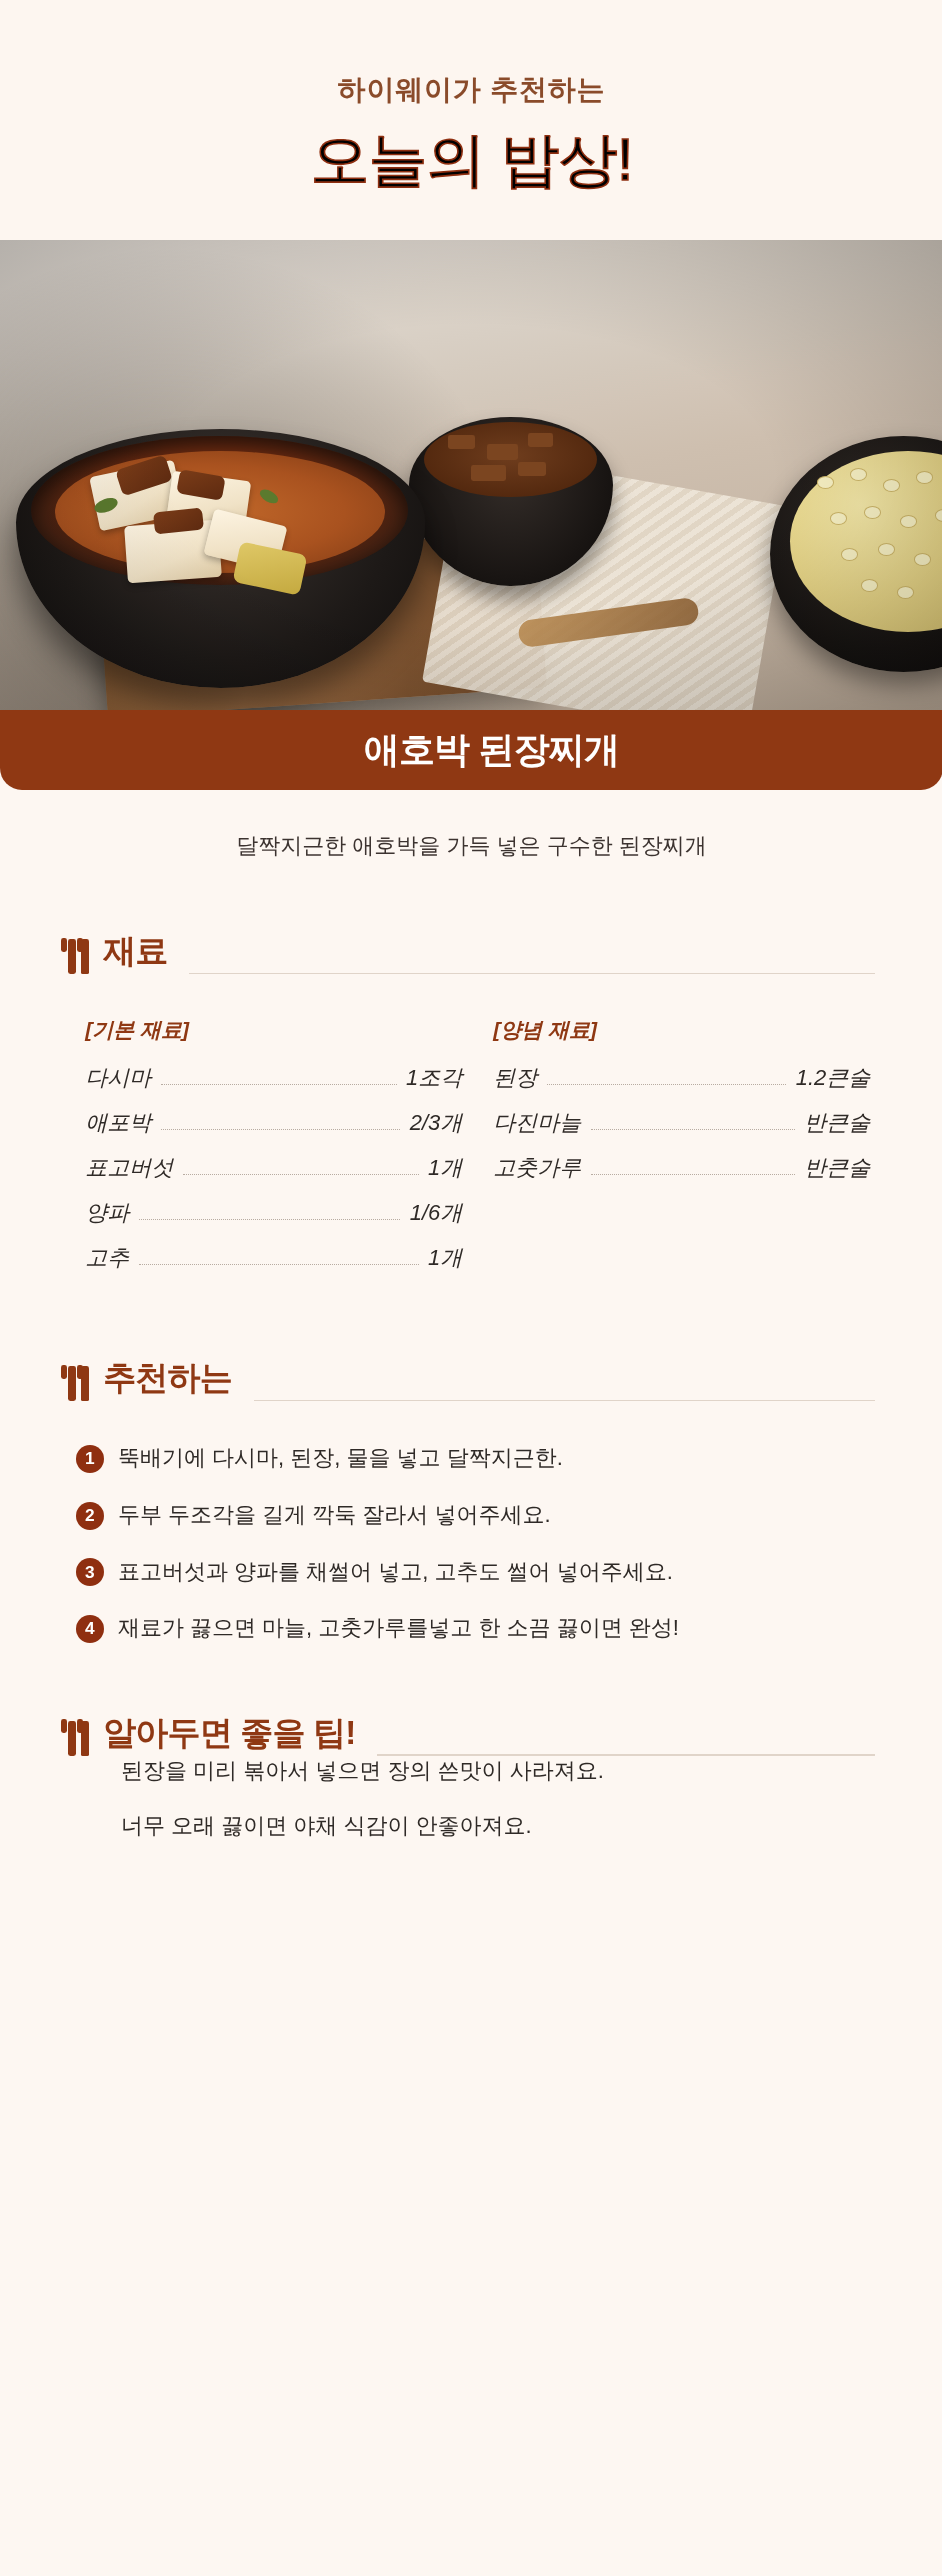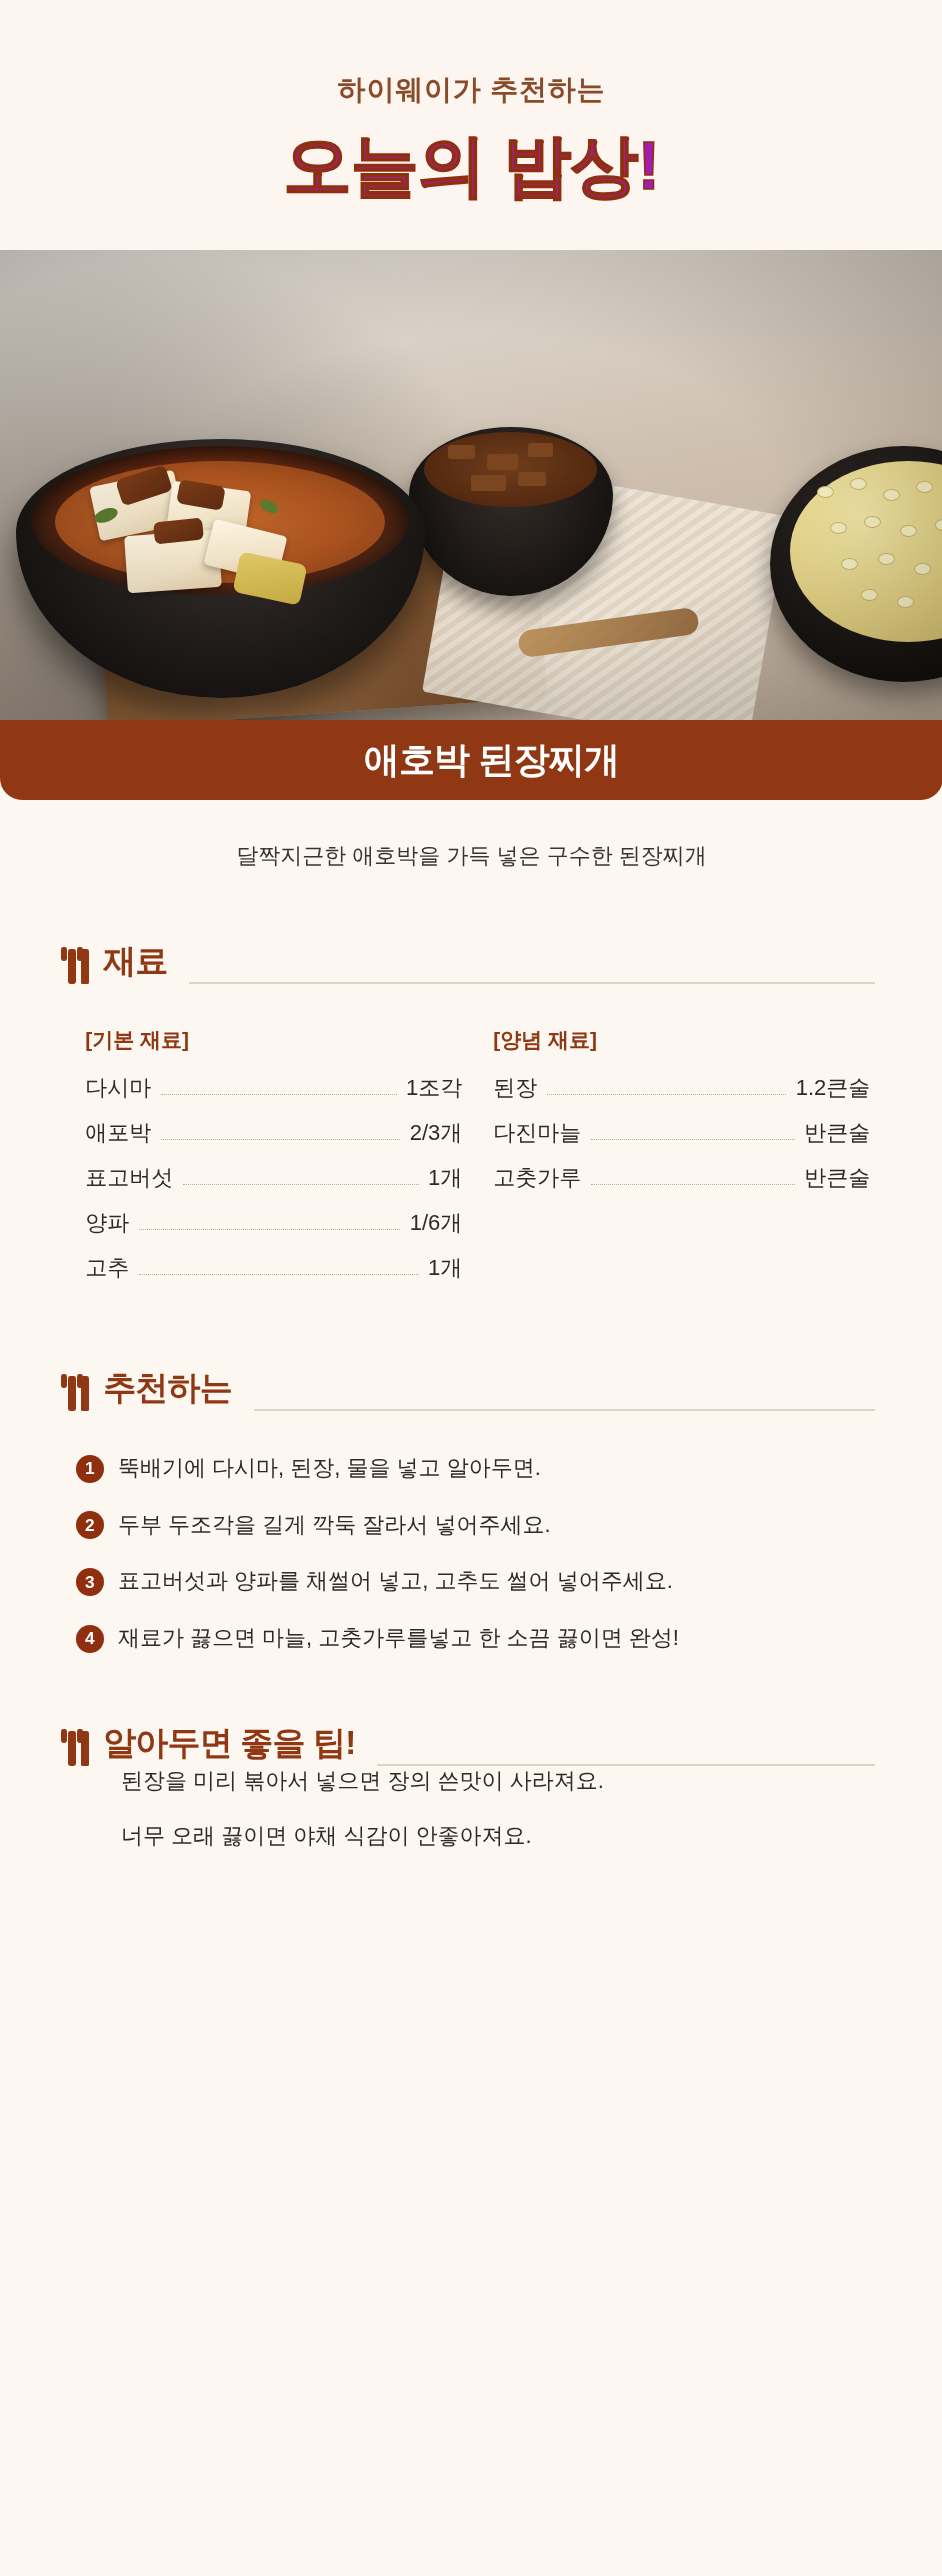--- a/index.html
+++ b/index.html
@@ -23,23 +23,23 @@
     text-align: center;
   }
   .header-sub {
     font-size: 28px;
     font-weight: bold;
     color: #8a4b2a;
     letter-spacing: 0.8px;
     margin-bottom: 20.4px;
   }
   .header-title {
-    font-size: 68px;
-    font-weight: bold;
-    color: #a21caf;
+    font-size: 59px;
+    font-weight: normal;
+    color: #000000;
     letter-spacing: -0.8px;
     line-height: 1.08;
     -webkit-text-stroke: 1.6px #8f2f10;
   }
 
   
   .hero {
     position: relative;
     width: 943px;
     height: 471px;
@@ -267,21 +267,21 @@
     margin-left: 7.9px;
   }
 
   
   .ing-wrap {
     display: flex;
     gap: 31px;
     margin-top: 42px;
     padding-left: 17.3px;
   }
-  .ing-col { width: 377px; }
+  .ing-col { width: 377px; font-style: italic; }
   .ing-group-title {
     font-size: 21px;
     font-weight: bold;
     color: #8f3813;
     margin-bottom: 19px;
   }
   .ing-row {
     display: flex;
     align-items: baseline;
     font-size: 22px;
@@ -463,21 +463,21 @@
         <span class="fork"></span>
           <span class="knife"></span>
       </span>
       <span class="sec-title">추천하는</span>
       <span class="sec-rule"></span>
     </div>
 
     <div class="steps">
       <div class="step">
         <span class="step-num">1</span>
-        <span class="step-text">뚝배기에 다시마, 된장, 물을 넣고 알아두면.</span>
+        <span class="step-text">뚝배기에 다시마, 된장, 물을 넣고 달짝지근한.</span>
       </div>
       <div class="step">
         <span class="step-num">2</span>
         <span class="step-text">두부 두조각을 길게 깍둑 잘라서 넣어주세요.</span>
       </div>
       <div class="step">
         <span class="step-num">3</span>
         <span class="step-text">표고버섯과 양파를 채썰어 넣고, 고추도 썰어 넣어주세요.</span>
       </div>
       <div class="step">

